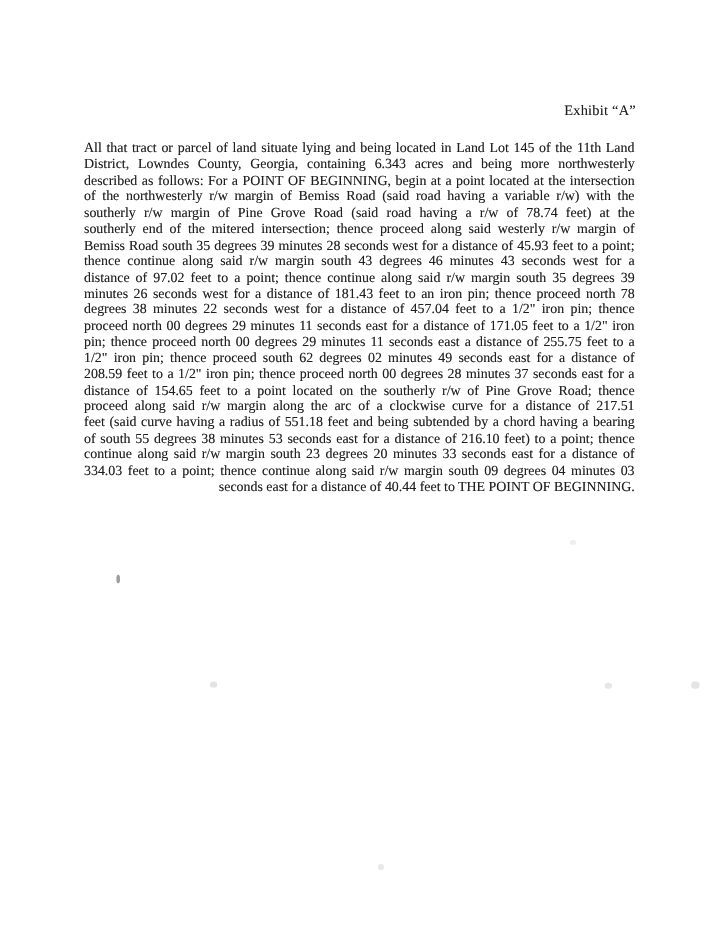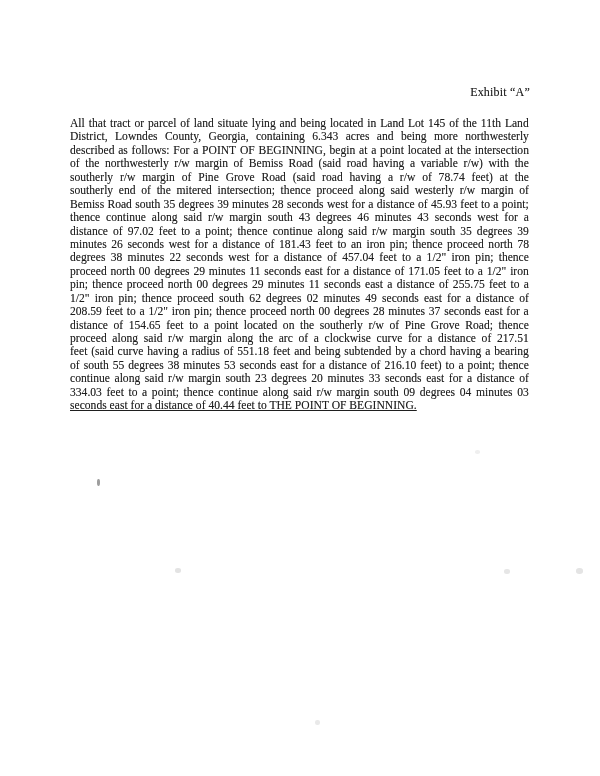--- a/index.html
+++ b/index.html
@@ -35,22 +35,21 @@
   .line {
     height: 13.45px;
     line-height: 13.45px;
   }
   .line.justified {
     display: flex;
     justify-content: space-between;
     white-space: nowrap;
   }
   .line.last {
-    text-align: left;
-    text-decoration: underline;
+    text-align: right;
   }
   .artifact {
     position: absolute;
     border-radius: 45%;
     filter: blur(0.5px);
   }
 </style>
 </head>
 <body>
 

